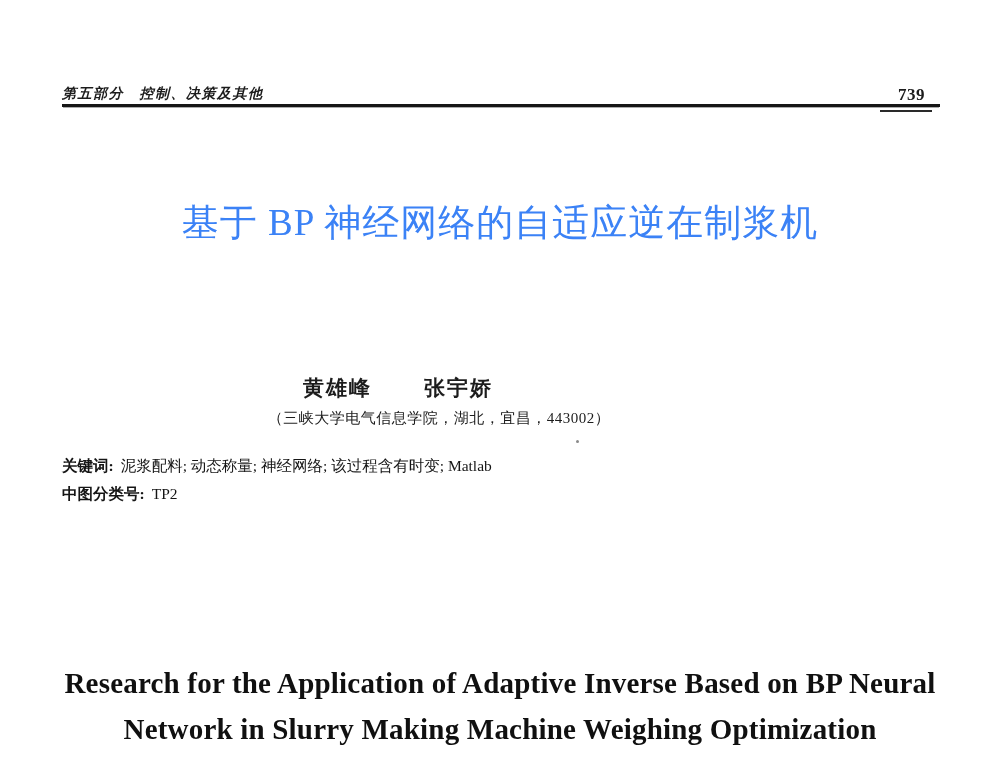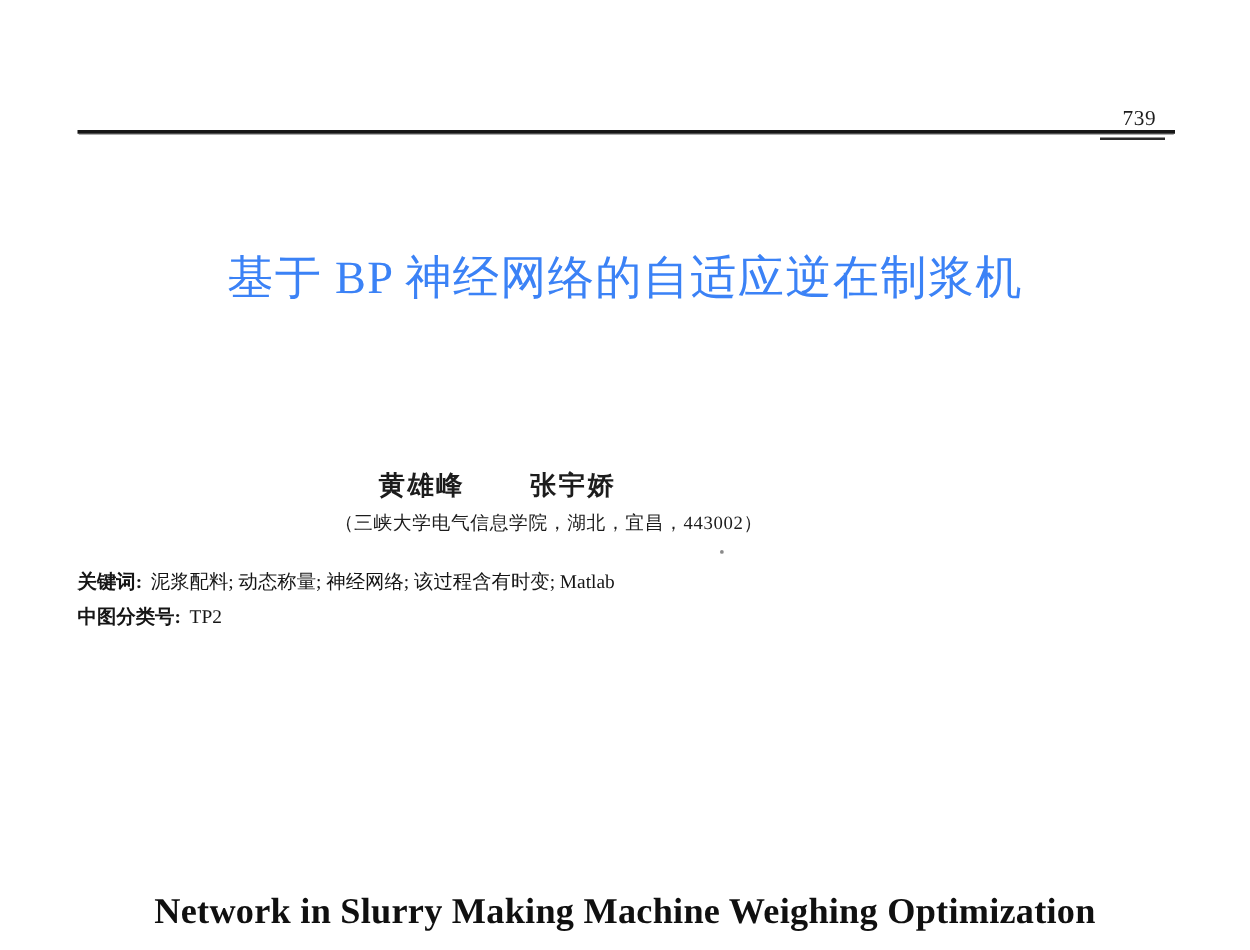--- a/index.html
+++ b/index.html
@@ -31,21 +31,21 @@
     left: 0; bottom: 3px;
     font-size: 14px;
     font-weight: bold;
     font-style: italic;
     letter-spacing: 1.5px;
   }
   .page-number {
     position: absolute;
     right: 15px; bottom: 1px;
     font-size: 17px;
-    font-weight: normal;
+    font-weight: bold;
     letter-spacing: 0.5px;
   }
   .header-rule {
     position: absolute;
     top: 104px; left: 62px;
     width: 878px; height: 3px;
     background: #161616;
     box-shadow: 0 2px 0 -1px rgba(20,20,20,0.35);
   }
   .header-rule-2 {
@@ -125,20 +125,21 @@
     border-radius: 50%;
     background: #8a8a8a;
   }
 </style>
 </head>
 <body>
 
 <div class="page">
 
   <div class="header">
+    <span class="section-label">第五部分　控制、决策及其他</span>
     <span class="page-number">739</span>
   </div>
   <div class="header-rule"></div>
   <div class="header-rule-2"></div>
 
   <h1 class="cn-title" style="font-weight:normal;">
     <span>基于 BP 神经网络的自适应逆在制浆机</span><br>
   </h1>
 
   <div class="authors">
@@ -148,17 +149,17 @@
   <div class="affiliation">（三峡大学电气信息学院，湖北，宜昌，443002）</div>
 
   <div class="scan-dot"></div>
 
   <div class="meta-block">
     <p class="keywords-line"><span class="meta-label">关键词:</span><span>泥浆配料; 动态称量; 神经网络; 该过程含有时变; Matlab</span></p>
     <p class="class-line"><span class="meta-label">中图分类号:</span><span>TP2</span></p>
   </div>
 
   <h2 class="en-title">
-    <br>
+    <span>Research for the Application of Adaptive Inverse Based on BP Neural</span><br>
     <span>Network in Slurry Making Machine Weighing Optimization</span>
   </h2>
 
 </div>
 
 </body></html>

